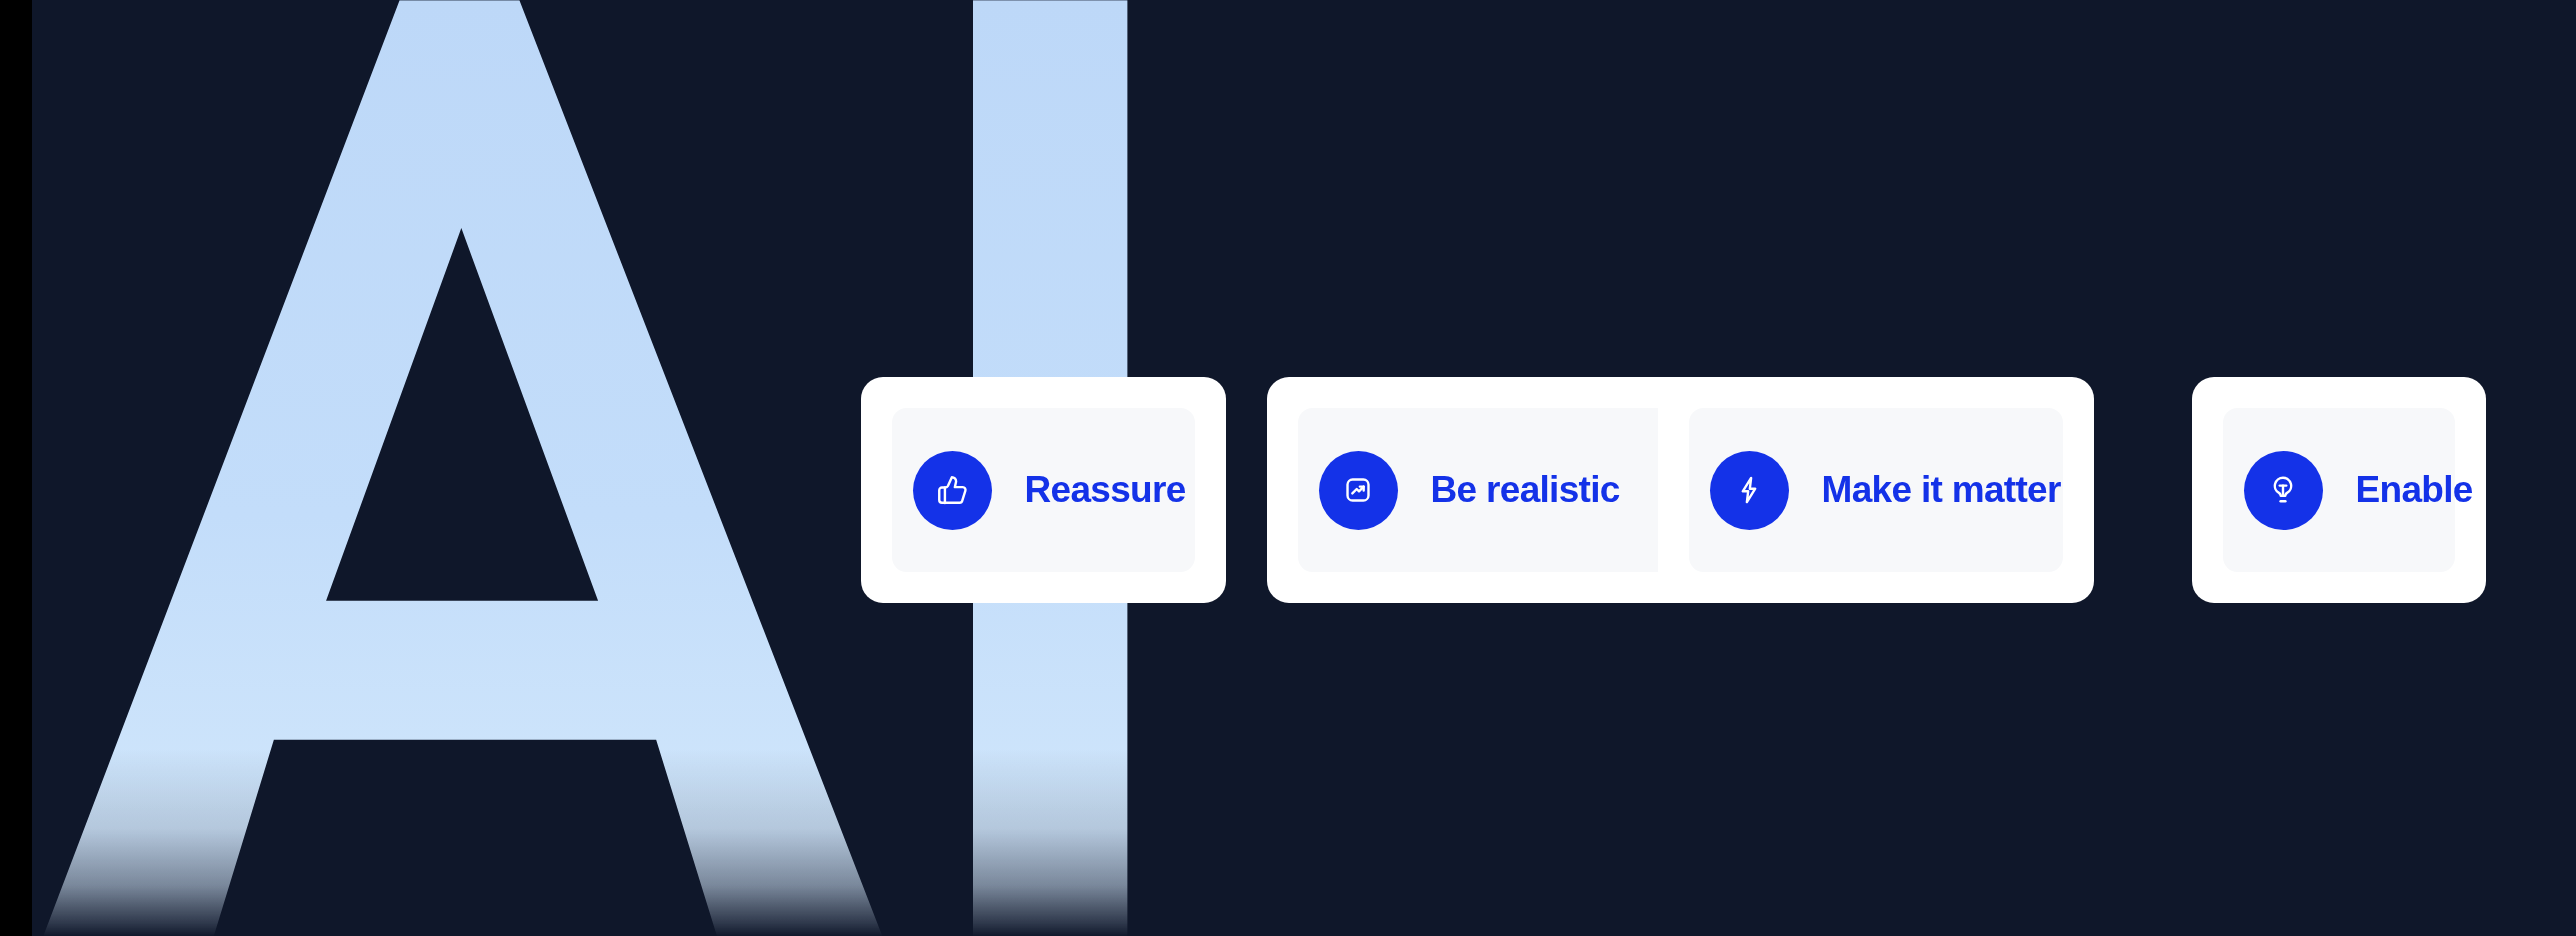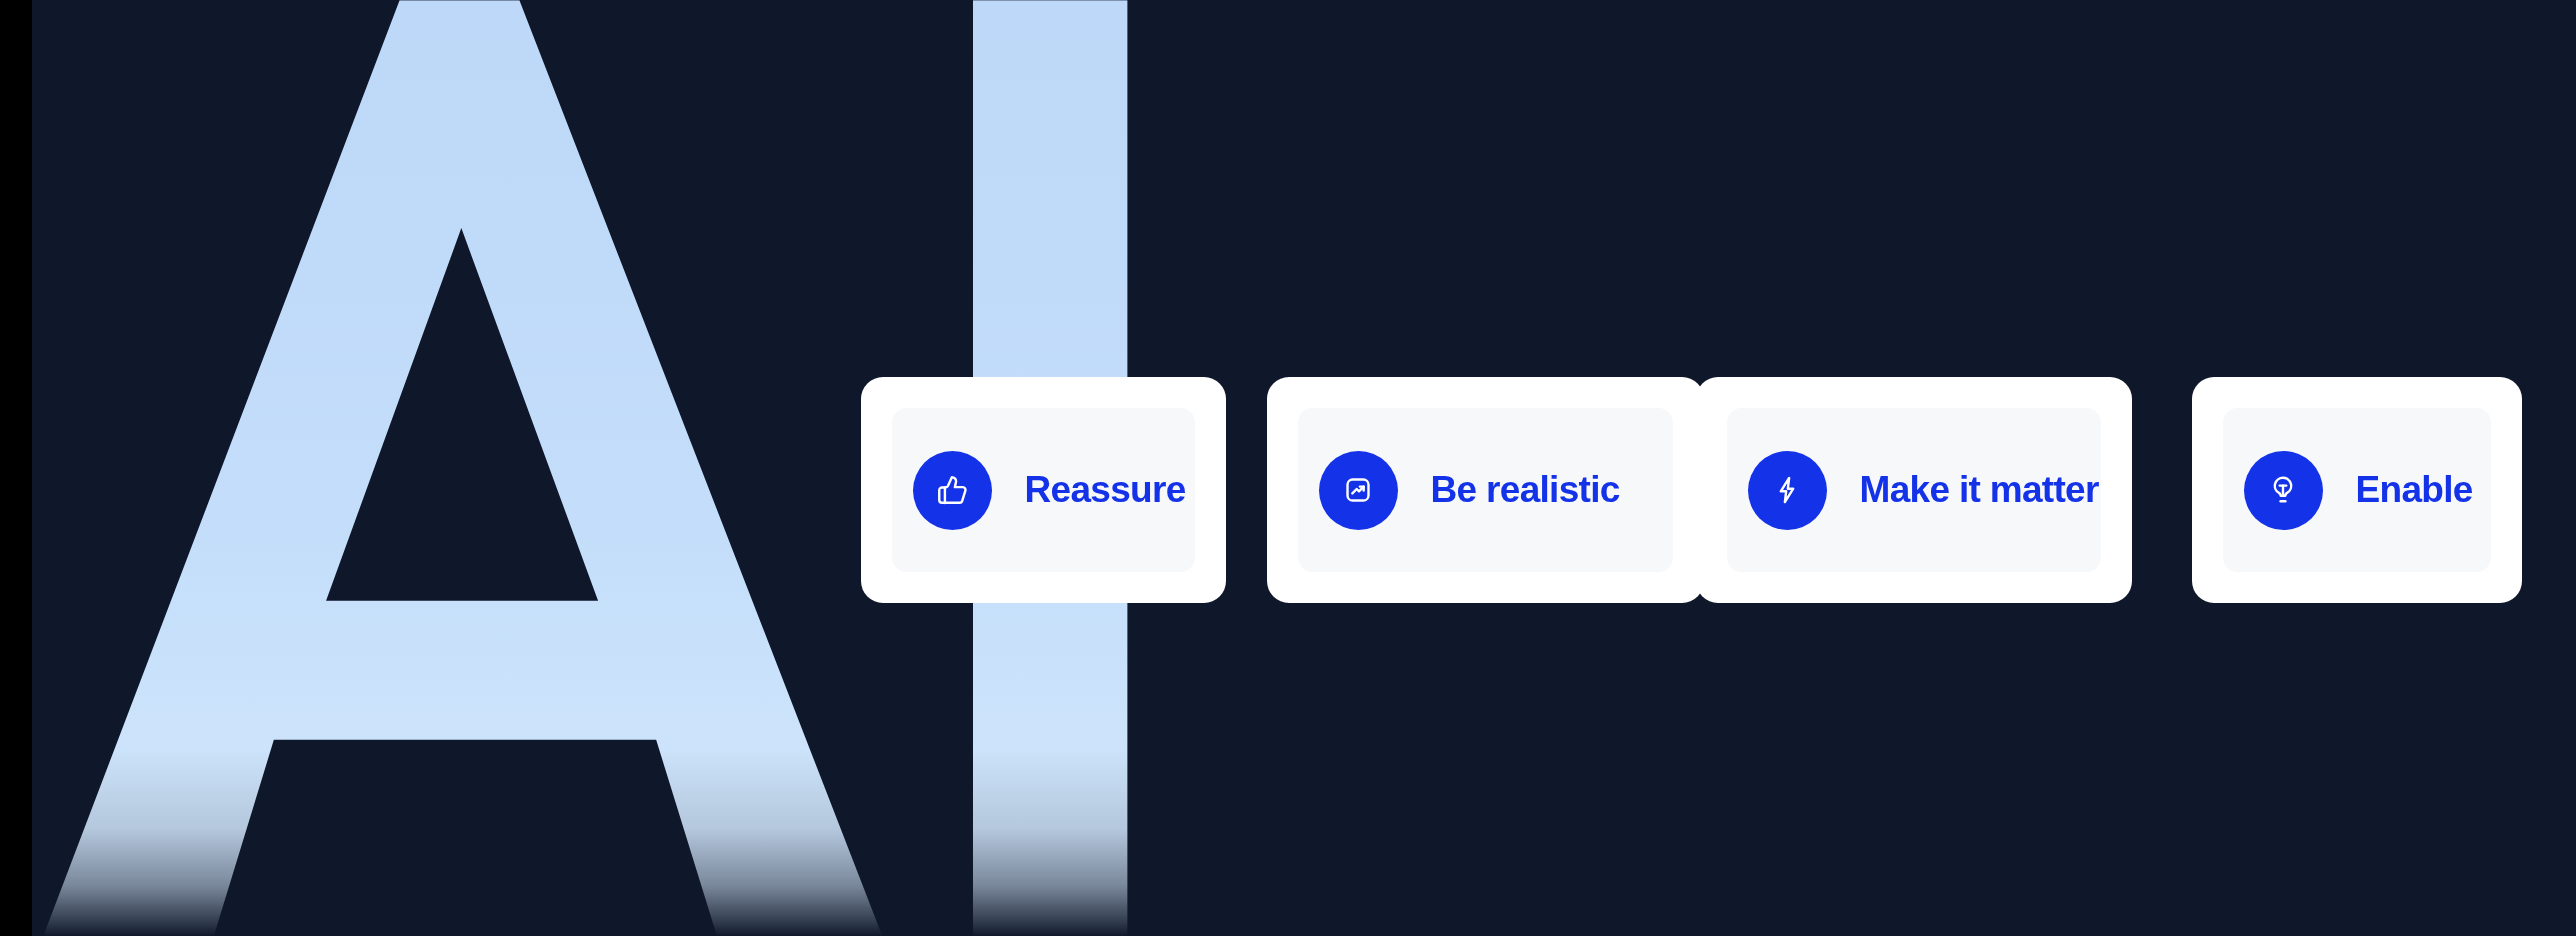--- a/index.html
+++ b/index.html
@@ -27,22 +27,22 @@
   .card {
     position: absolute;
     top: 377px;
     height: 226px;
     background: #ffffff;
     border-radius: 22px;
     z-index: 2;
   }
   .card-1 { left: 829px; width: 365px; }
   .card-2 { left: 1235px; width: 437px; }
-  .card-3 { left: 1664px; width: 420px; padding-left: 16px; }
-  .card-4 { left: 2160px; width: 294px; padding-left: 36px; }
+  .card-3 { left: 1626px; width: 420px; padding-left: 16px; }
+  .card-4 { left: 2160px; width: 294px; }
   .card-inner {
     position: absolute;
     inset: 31px;
     background: #f7f8fa;
     border-radius: 14.7px;
     display: flex;
     align-items: center;
     padding-left: 20.6px;
     box-sizing: border-box;
     gap: 33px;

